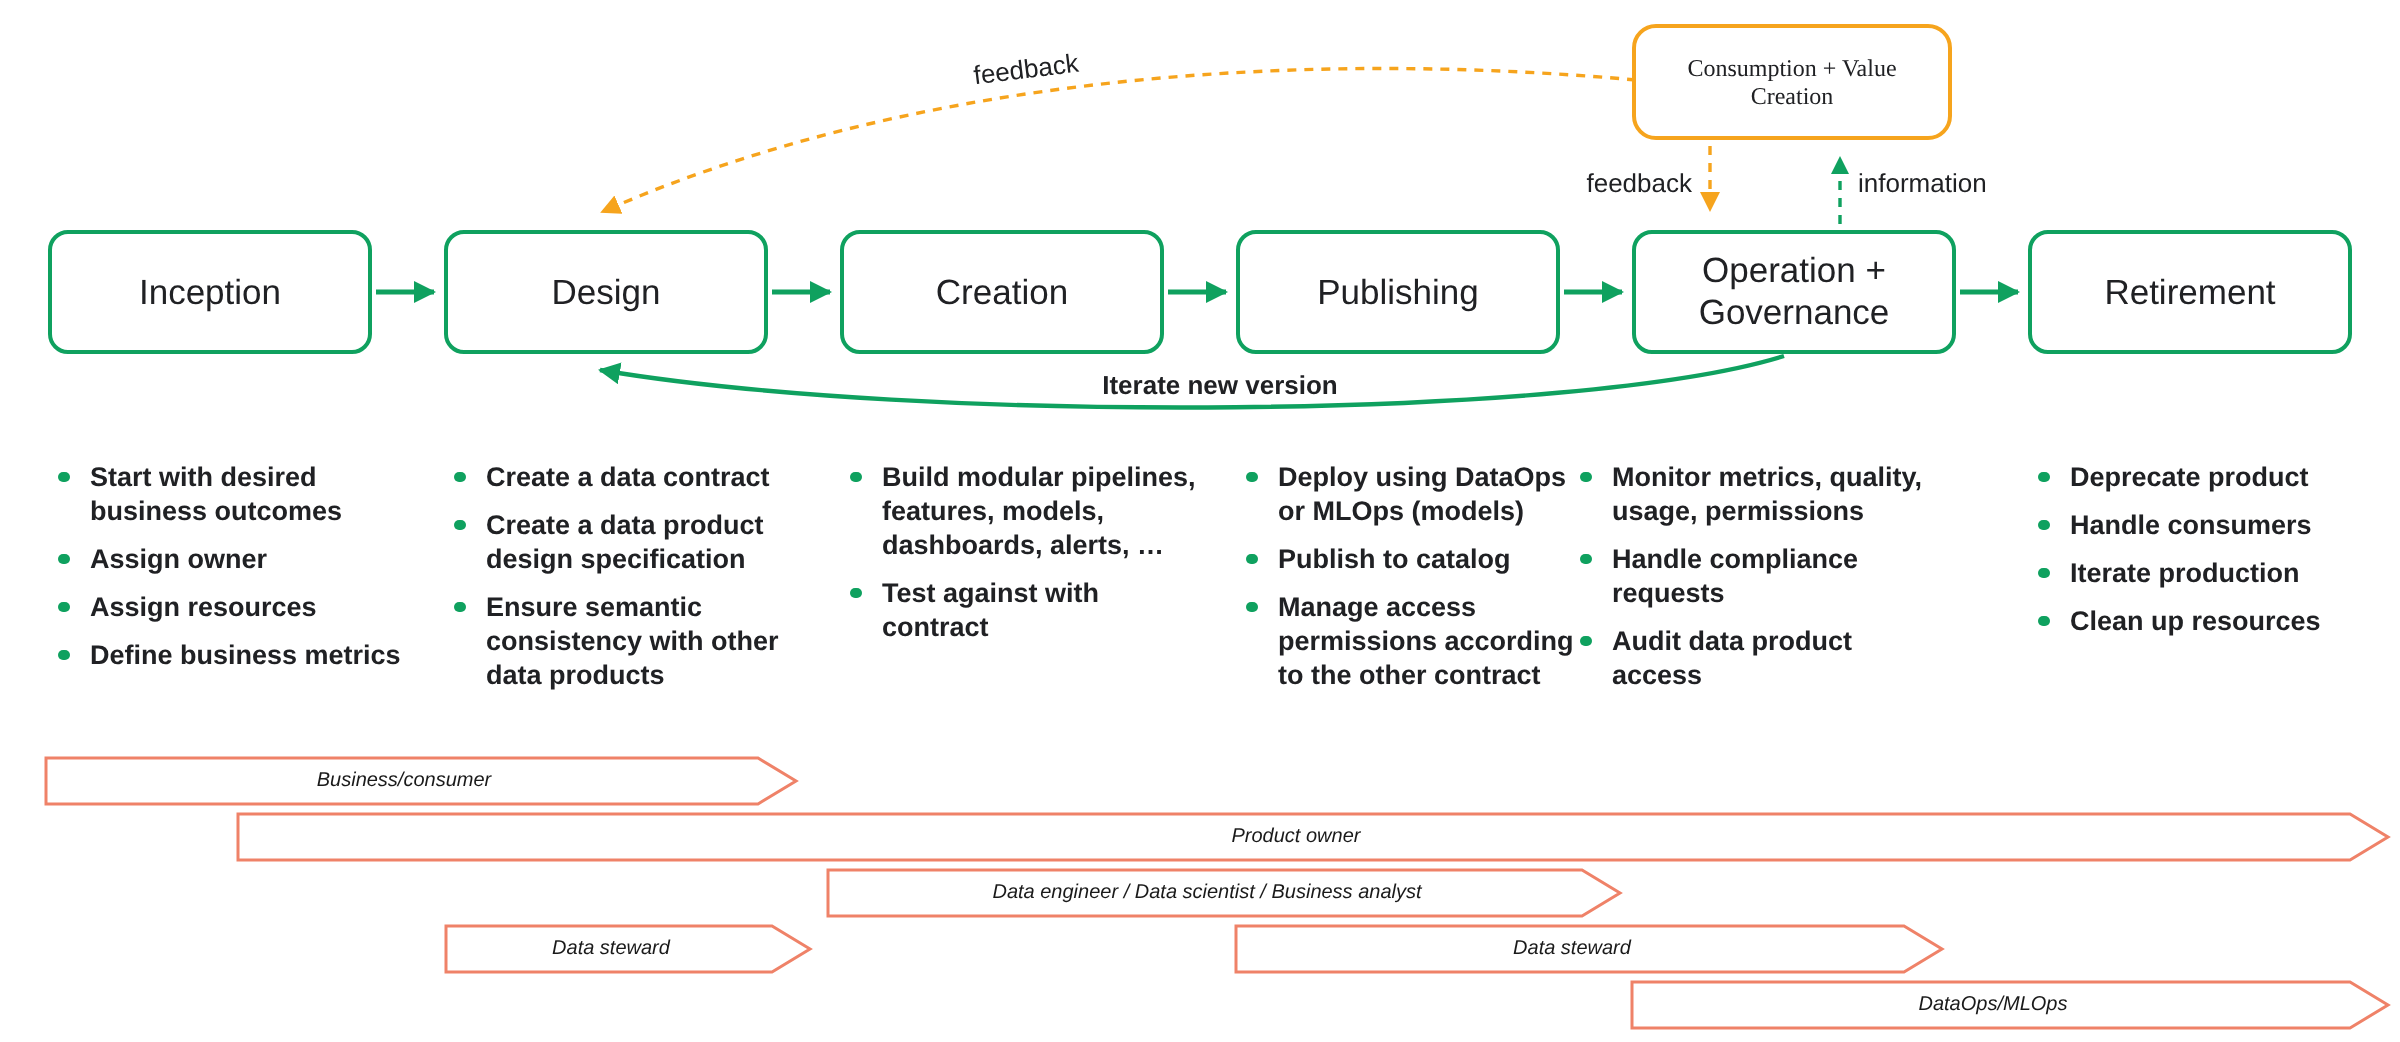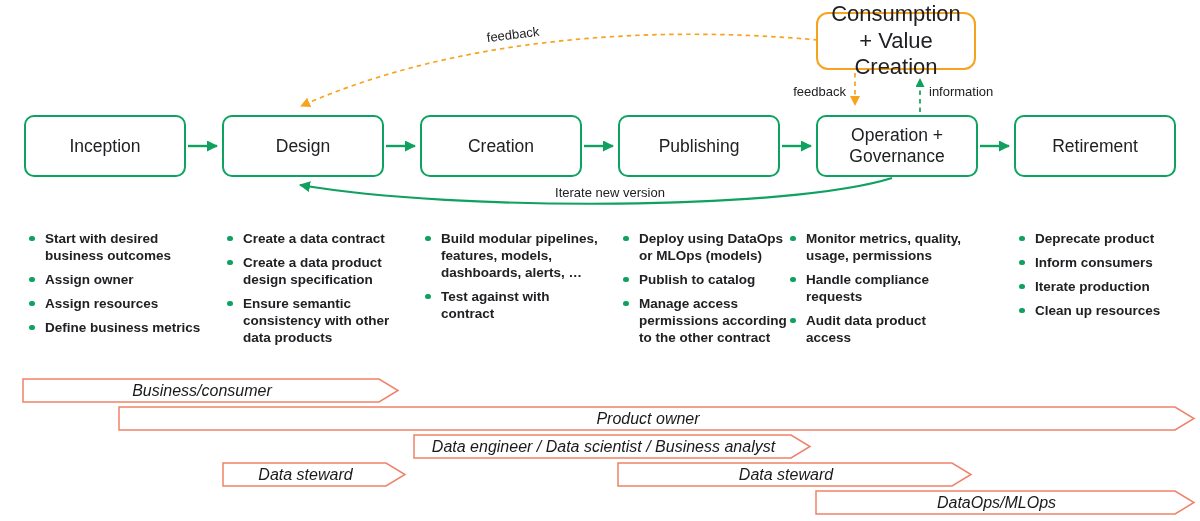--- a/index.html
+++ b/index.html
@@ -19,44 +19,44 @@
   .stage-box {
     position:absolute; top:115px; width:162px; height:62px; box-sizing:border-box;
     border:2px solid var(--green); border-radius:10px; background:#fff;
     display:flex; align-items:center; justify-content:center; text-align:center;
     font-size:17.5px; line-height:1.2; padding:0 10px;
   }
   .consumption-box {
     position:absolute; left:816px; top:12px; width:160px; height:58px; box-sizing:border-box;
     border:2.5px solid var(--orange); border-radius:12px; background:#fff;
     display:flex; align-items:center; justify-content:center; text-align:center;
-    font-size:22px; line-height:1.2; padding:0 6px;
+    font-size:12px; line-height:1.2; padding:0 6px;font-family:Liberation Serif, serif;
   }
   .arrow-label { position:absolute; font-size:13px; color:#202124; white-space:nowrap; }
   .lbl-feedback-curve { left:468px; top:27px; width:90px; text-align:center; transform:rotate(-7deg); }
   .lbl-feedback-down  { left:788px; top:84px; width:58px; text-align:right; }
   .lbl-information    { left:929px; top:84px; }
-  .lbl-iterate        { left:540px; top:185px; width:140px; text-align:center; }
+  .lbl-iterate        { left:540px; top:185px; width:140px; text-align:center;font-weight:bold; }
 
   .col { position:absolute; top:230px; list-style:none; margin:0; padding:0; width:178px;font-weight:bold; }
   .col li {
     position:relative; padding-left:19px; margin-bottom:7px;
     font-size:13.5px; line-height:17px;
   }
   .col li::before {
     content:""; position:absolute; left:3px; top:5.5px;
     width:5.5px; height:5.5px; border-radius:50%; background:var(--green);
   }
 
   .role-bar { position:absolute; height:25px; }
   .role-bar svg { position:absolute; left:0; top:0; display:block; }
   .role-bar .bar-label {
     position:absolute; left:0; top:0; right:18px; bottom:0;
     display:flex; align-items:center; justify-content:center;
-    font-style:italic; font-size:16px; color:#1a1a1a; white-space:nowrap;
+    font-style:italic; font-size:10px; color:#1a1a1a; white-space:nowrap;
   }
   .bar-shape { fill:#ffffff; stroke:var(--salmon); stroke-width:1.5; }
 </style>
 </head>
 <body>
 
 <div class="canvas" style="--green: #0FA15F; --orange: #F6A41D; --salmon: #EF8268;">
 
   <svg class="arrows" width="1200" height="521">
     <defs>
@@ -117,21 +117,21 @@
       <li>Publish to catalog</li>
       <li>Manage access permissions according to the other contract</li>
     </ul>
   <ul class="col" style="left:787px">
       <li>Monitor metrics, quality, usage, permissions</li>
       <li>Handle compliance requests</li>
       <li>Audit data product access</li>
     </ul>
   <ul class="col" style="left:1016px">
       <li>Deprecate product</li>
-      <li>Inform consumers</li>
+      <li>Handle consumers</li>
       <li>Iterate production</li>
       <li>Clean up resources</li>
     </ul>
 
   <div class="role-bar" style="left:22px; top:378px; width:378px">
     <svg width="378" height="25">
         <polygon class="bar-shape" points="1,1 357,1 376,12.5 357,24 1,24"></polygon>
       </svg>
     <span class="bar-label">Business/consumer</span>
   </div>

